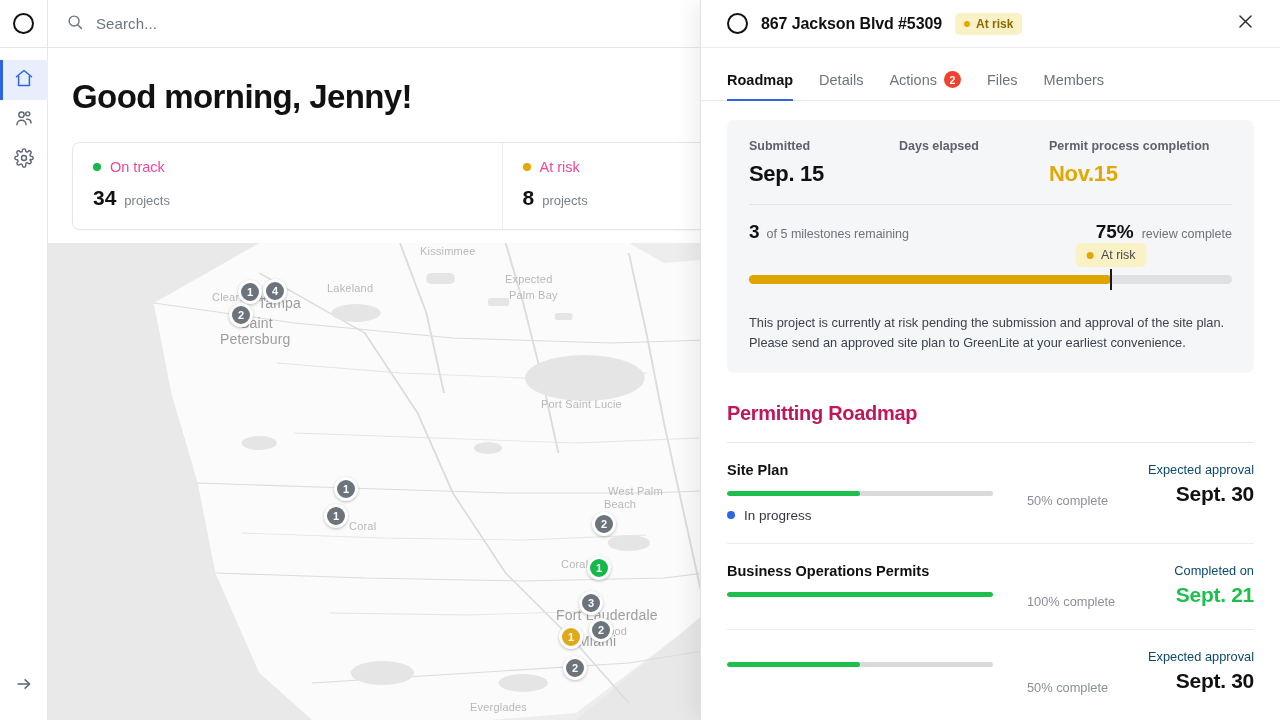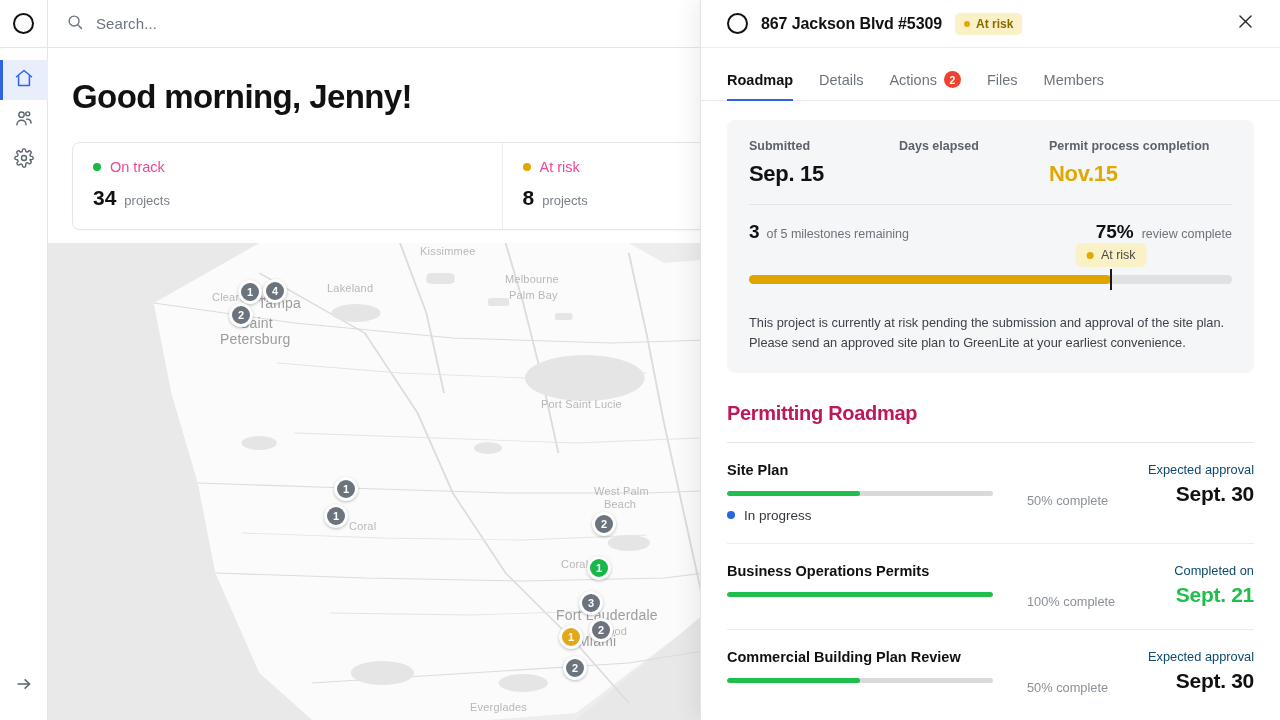--- a/index.html
+++ b/index.html
@@ -325,24 +325,24 @@
           <path d="M408 283 L408 342 M418 283 L418 342 M428 283 L428 342"></path>
         </g>
       </svg>
 
       <div>
         <span class="map-label" style="left:164px; top:48px;">Clearwater</span>
         <span class="map-label big" style="left:210px; top:52px;">Tampa</span>
         <span class="map-label" style="left:279px; top:39px;">Lakeland</span>
         <span class="map-label big" style="left:192px; top:72px;">Saint</span>
         <span class="map-label big" style="left:172px; top:88px;">Petersburg</span>
-        <span class="map-label" style="left:457px; top:30px;">Melbourne</span>
+        <span class="map-label" style="left:457px; top:30px;">Expected</span>
         <span class="map-label" style="left:461px; top:46px;">Palm Bay</span>
         <span class="map-label" style="left:493px; top:155px;">Port Saint Lucie</span>
-        <span class="map-label" style="left:546px; top:242px;">West Palm</span>
+        <span class="map-label" style="left:560px; top:242px;">West Palm</span>
         <span class="map-label" style="left:556px; top:255px;">Beach</span>
         <span class="map-label" style="left:301px; top:277px;">Coral</span>
         <span class="map-label" style="left:513px; top:315px;">Coral Sp.</span>
         <span class="map-label big" style="left:508px; top:364px;">Fort Lauderdale</span>
         <span class="map-label" style="left:552px; top:382px;">wood</span>
         <span class="map-label big" style="left:530px; top:390px;">Miami</span>
         <span class="map-label" style="left:422px; top:458px;">Everglades</span>
         <span class="map-label" style="left:372px; top:2px;">Kissimmee</span>
       </div>
 
@@ -480,21 +480,20 @@
         <div class="ms-pct" style="padding-top:31px">100% complete</div>
         <div class="ms-right">
           <div class="ms-rk">Completed on</div>
           <div class="ms-rv green">Sept. 21</div>
         </div>
       </div>
       <div class="ms-divider"></div>
 
       <div class="ms-row">
         <div class="ms-left">
-          <div class="ms-name">Commercial Building Plan Review</div>
           <div class="ms-bar">
             <div class="ms-bar-fill" id="msFill2" style="width: 50%;"></div>
           </div>
         </div>
         <div class="ms-pct" style="padding-top:31px">50% complete</div>
         <div class="ms-right">
           <div class="ms-rk">Expected approval</div>
           <div class="ms-rv">Sept. 30</div>
         </div>
       </div>

